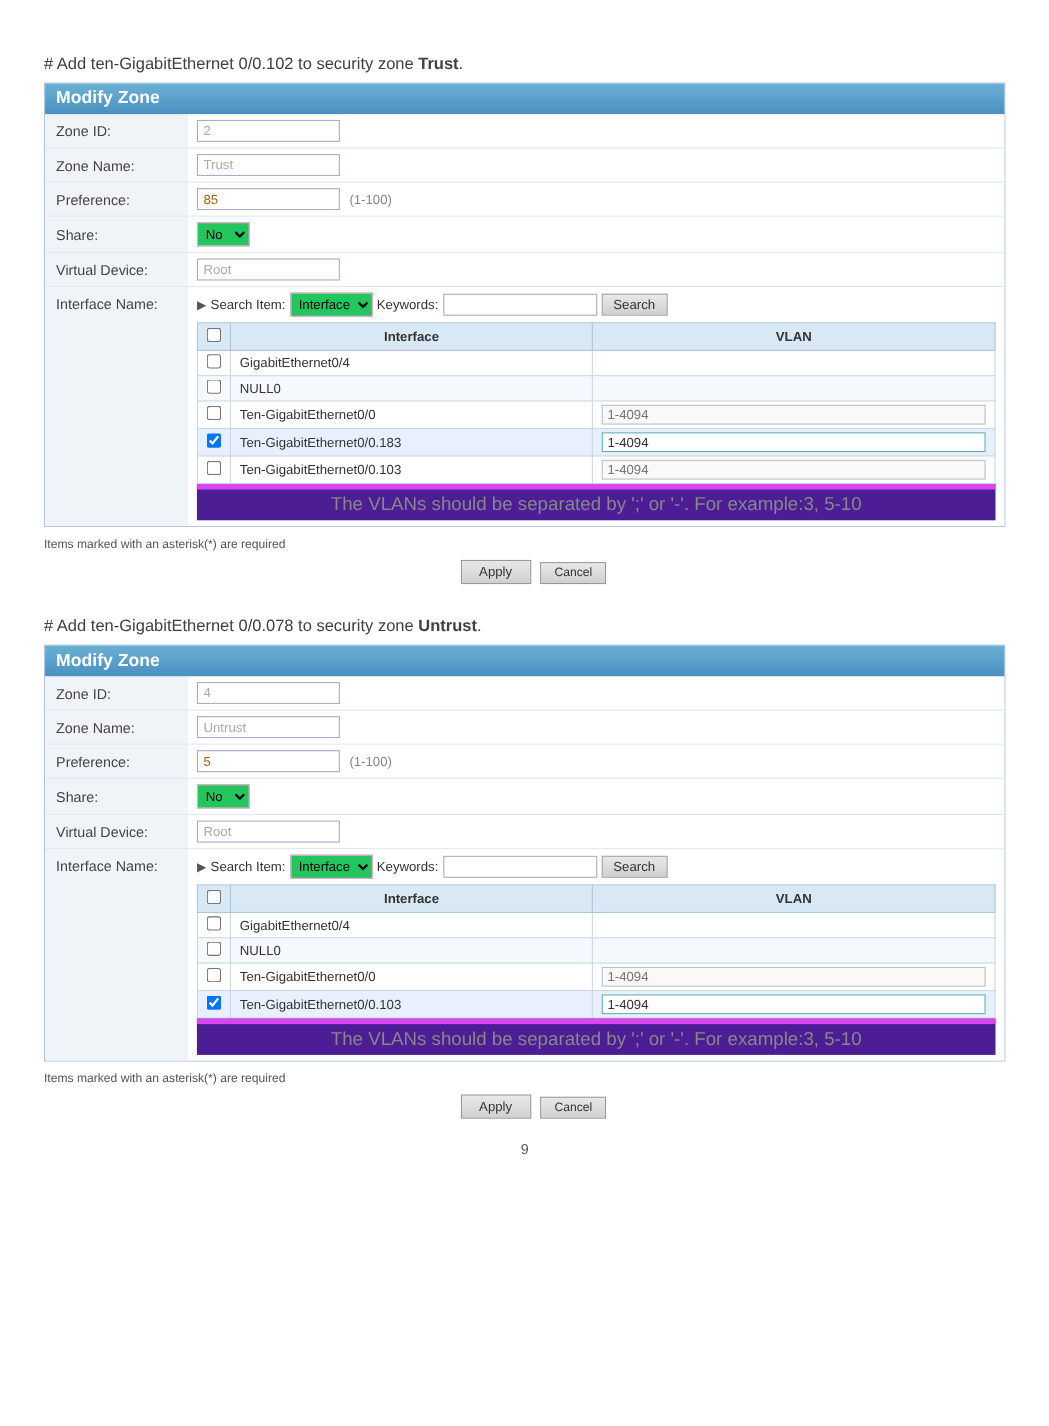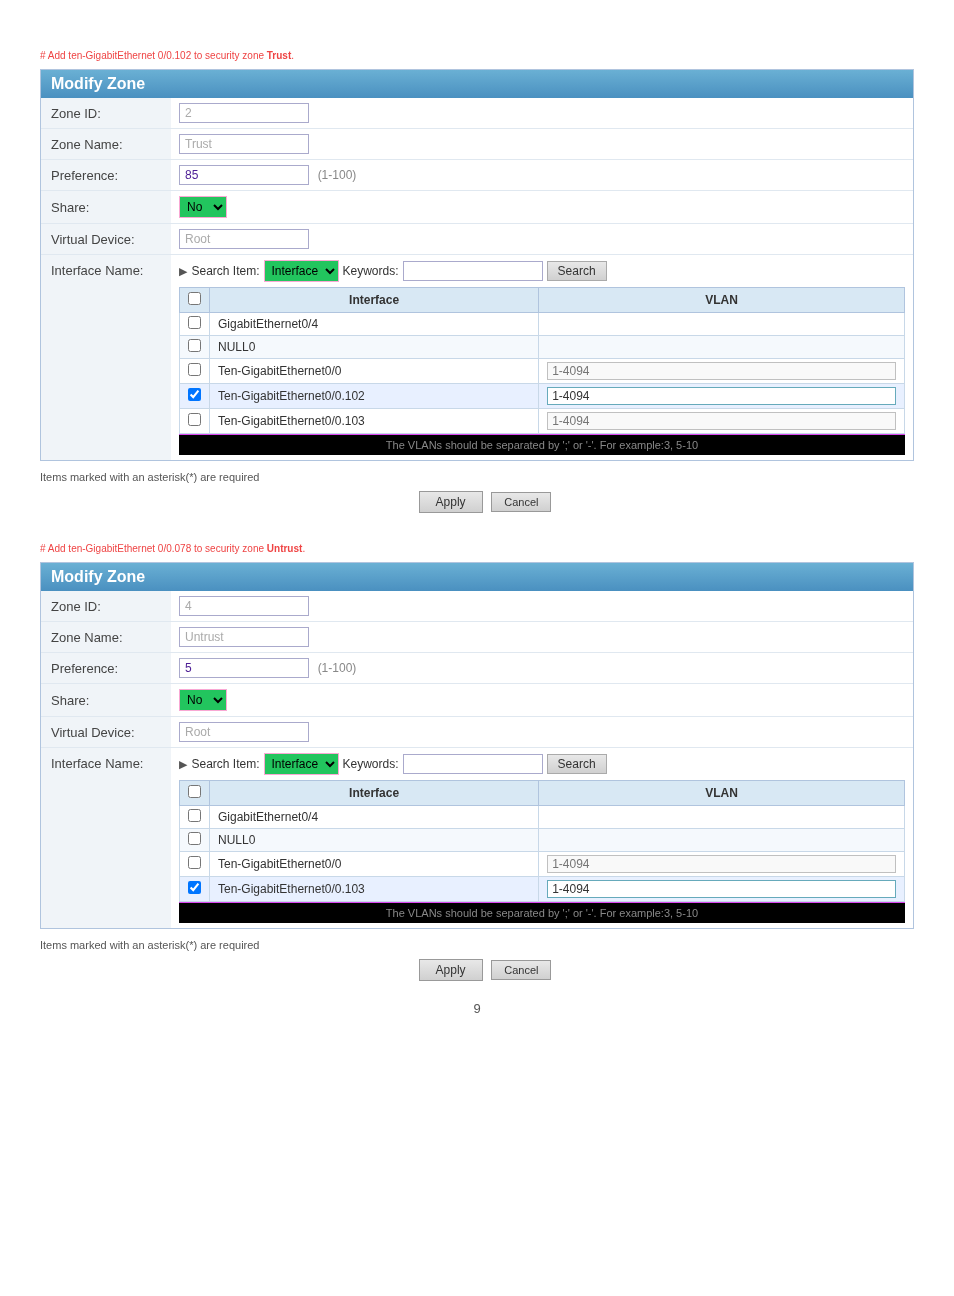--- a/index.html
+++ b/index.html
@@ -10,24 +10,24 @@
       color: #333;
       padding: 20px 40px 40px 40px;
     }
     .page-title {
       text-align: center;
       margin-top: 20px;
       font-size: 13px;
       color: #555;
     }
     .section-heading {
-      font-size: 10px;
+      font-size: 15px;
       margin-bottom: 8px;
       margin-top: 30px;
-      color: #ef4444;
+      color: #404040;
     }
     .section-heading strong {
       font-weight: bold;
     }
     .form-panel {
       border: 1px solid #b0c4de;
       width: 100%;
       margin-bottom: 10px;
     }
     .panel-header {
@@ -58,21 +58,21 @@
     }
     .form-table td.input-cell {
       padding: 5px 8px;
       vertical-align: middle;
       background: #fff;
     }
     .form-table input[type="text"] {
       border: 1px solid #aac;
       padding: 2px 5px;
       font-size: 12px;
-      color: #4c1d95;
+      color: #a16207;
       background: #fff;
       width: 130px;
     }
     .form-table select {
       border: 1px solid #f9a8d4;
       padding: 2px 3px;
       font-size: 12px;
       background: #22c55e;
     }
     .hint-text {
@@ -146,25 +146,25 @@
       color: #aaa;
       background: #f9f9f9;
     }
     .iface-table td.vlan-cell input[type="text"].active-vlan {
       color: #333;
       background: #fff;
       border: 1px solid #6ab;
     }
     .vlan-note {
       text-align: center;
-      font-size: 11px;
+      font-size: 17px;
       color: #888;
       padding: 4px;
-      background: #000000;
-      border-top: 1px solid #d946ef;
+      background: #4c1d95;
+      border-top: 5px solid #d946ef;
     }
     .required-note {
       font-size: 11px;
       color: #555;
       margin-top: 6px;
       margin-bottom: 6px;
     }
     .btn-row {
       text-align: center;
       margin: 8px 0 12px 0;
@@ -270,21 +270,21 @@
                   <td>NULL0</td>
                   <td class="vlan-cell"></td>
                 </tr>
                 <tr>
                   <td class="check-cell"><input type="checkbox" style=""></td>
                   <td>Ten-GigabitEthernet0/0</td>
                   <td class="vlan-cell"><input type="text" placeholder="1-4094" style=""></td>
                 </tr>
                 <tr class="checked-row">
                   <td class="check-cell"><input type="checkbox" checked="" style=""></td>
-                  <td>Ten-GigabitEthernet0/0.102</td>
+                  <td>Ten-GigabitEthernet0/0.183</td>
                   <td class="vlan-cell"><input type="text" class="active-vlan" value="1-4094" style=""></td>
                 </tr>
                 <tr>
                   <td class="check-cell"><input type="checkbox" style=""></td>
                   <td>Ten-GigabitEthernet0/0.103</td>
                   <td class="vlan-cell"><input type="text" placeholder="1-4094" style=""></td>
                 </tr>
               </tbody>
         </table>
         <div class="vlan-note">The VLANs should be separated by ';' or '-'. For example:3, 5-10</div>

